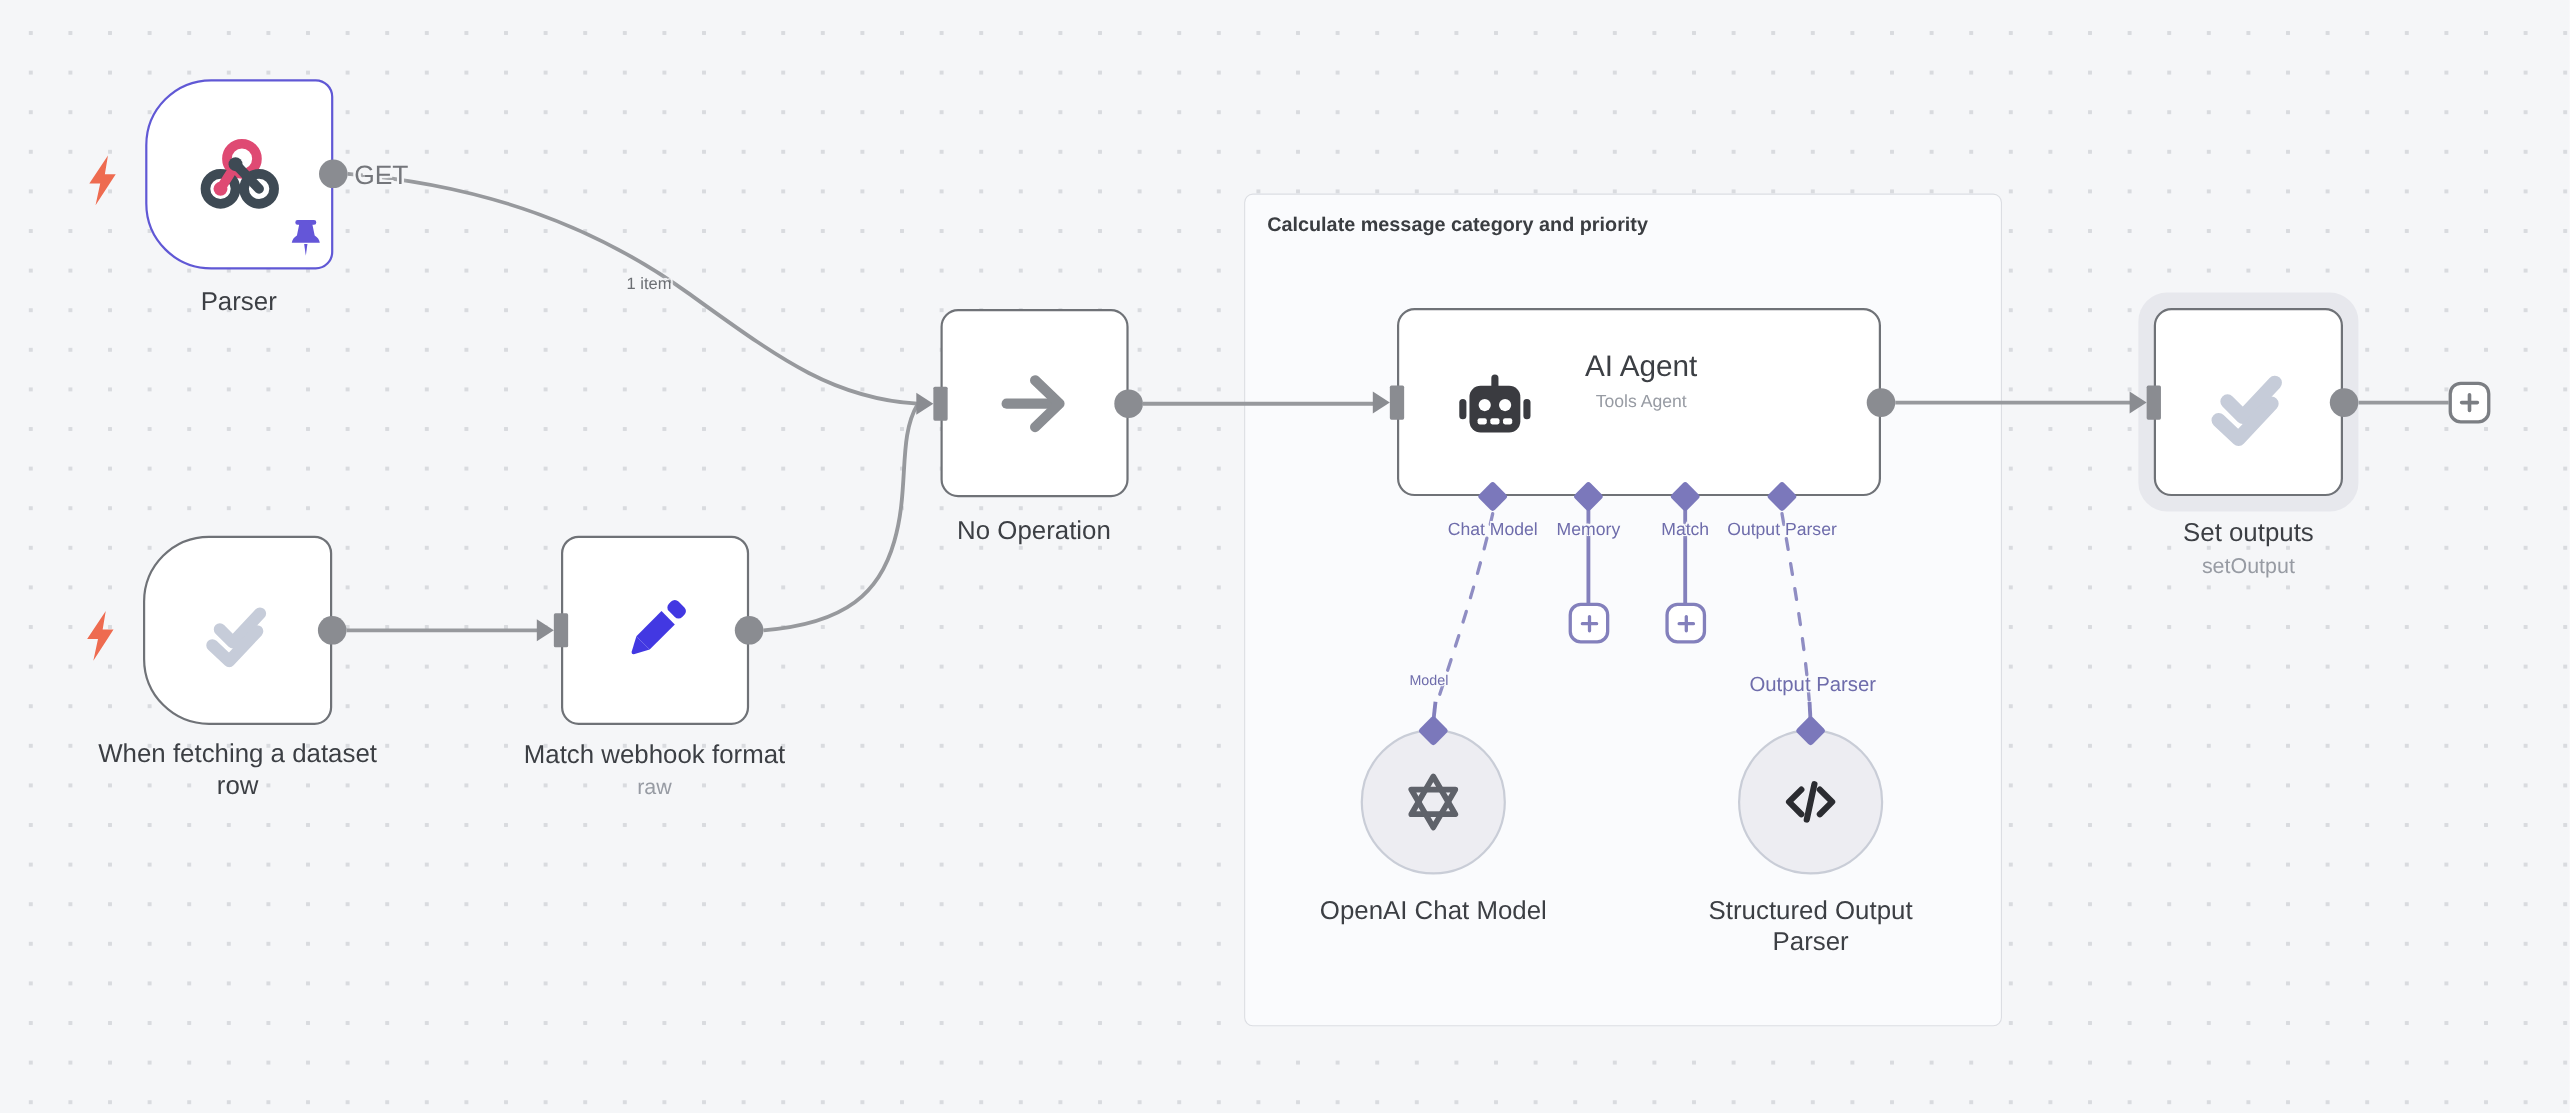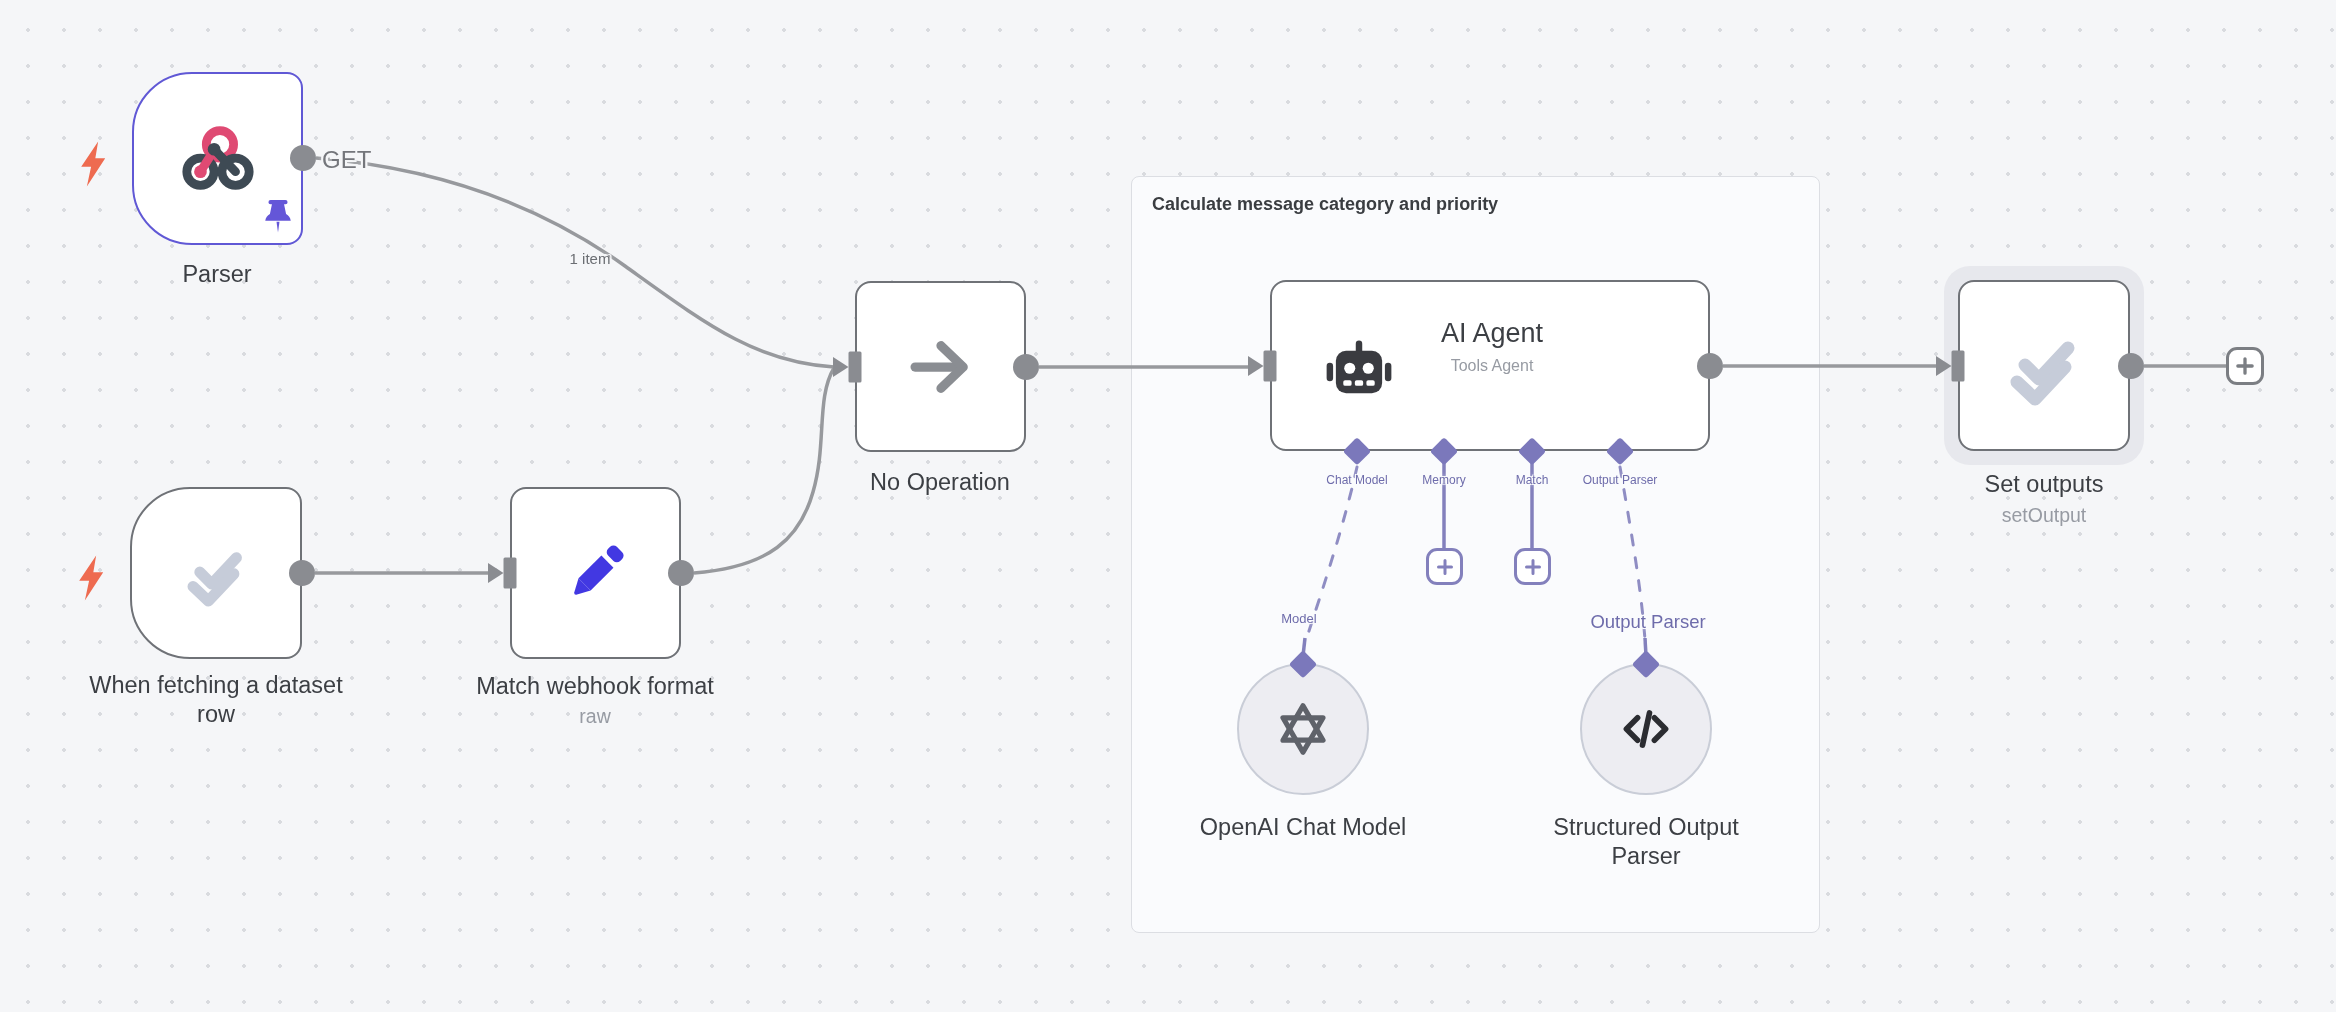--- a/index.html
+++ b/index.html
@@ -44,21 +44,21 @@
   .node-label{
     position:absolute;transform:translateX(-50%);text-align:center;z-index:6;
     font-size:23.5px;font-weight:500;color:var(--title-color);line-height:1.22;white-space:nowrap;
   }
   .node-label.wrap{white-space:normal;width:272px;}
   .node-subtitle{
     position:absolute;transform:translateX(-50%);text-align:center;z-index:6;
     font-size:19.5px;color:var(--subtitle-color);white-space:nowrap;
   }
   .port-label{
-    position:absolute;transform:translateX(-50%);z-index:6;font-size:12px;
+    position:absolute;transform:translateX(-50%);z-index:6;font-size:16px;
     color:var(--ai-label-color);white-space:nowrap;
     text-shadow:-1px -1px 0 var(--group-bg),1px -1px 0 var(--group-bg),-1px 1px 0 var(--group-bg),1px 1px 0 var(--group-bg),0 0 5px var(--group-bg);
   }
   .edge-label{
     position:absolute;z-index:6;color:#74767b;font-size:24px;white-space:nowrap;
     text-shadow:-2px -2px 0 var(--canvas-bg),2px -2px 0 var(--canvas-bg),-2px 2px 0 var(--canvas-bg),2px 2px 0 var(--canvas-bg),0 0 6px var(--canvas-bg);
   }
   .diamond{
     position:absolute;width:19.5px;height:19.5px;background:var(--ai-port-color);
     border-radius:3px;transform:translate(-50%,-50%) rotate(45deg);z-index:5;

